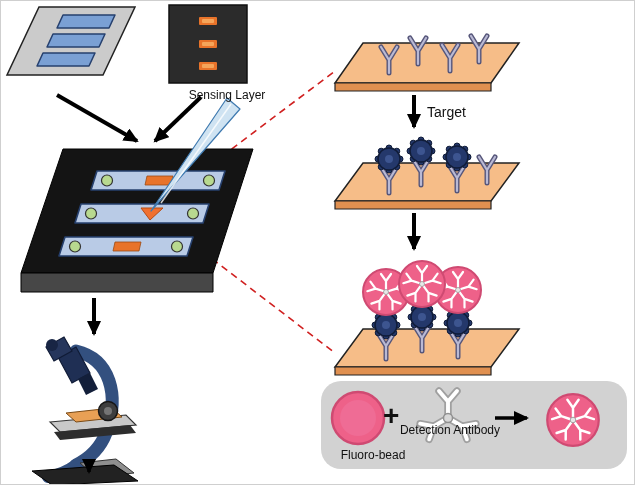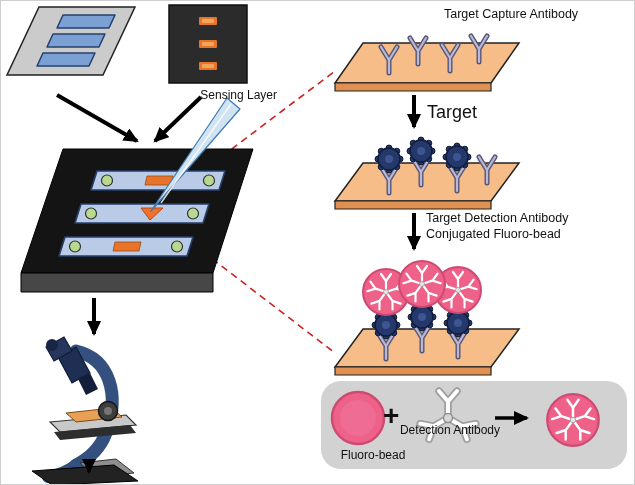--- a/index.html
+++ b/index.html
@@ -188,30 +188,25 @@
         <circle cx="357" cy="417" r="26" fill="#ee6189" stroke="#cf4a72" stroke-width="2.5"></circle>
         <circle cx="357" cy="417" r="18" fill="#f0739c" opacity="0.6"></circle>
       </g>
       <use href="#wab" transform="translate(447,417) scale(1.5)"></use>
       <line x1="494" y1="417" x2="526" y2="417" stroke="#000" stroke-width="3.5" marker-end="url(#arrow)"></line>
       <use href="#bead" transform="translate(572,419) scale(1.12)"></use>
     </g>
   </svg>
 
 
-  <div class="lbl center" style="left:176px; top:87px; width:100px;text-align:right;">Sensing Layer</div>
-
-  <div class="lbl" style="left:443px; top:6px; font-size:12.5px;">Target Capture Antibody</div>
-
-  <div class="lbl" style="left:426px; top:104px; font-size:18px;">Target</div>
-
-  <div class="lbl two-line" style="left:425px; top:209px; font-size:12.5px; line-height:16px;">
-    <div>Target Detection Antibody</div>
-    <div>Conjugated Fluoro-bead</div>
-  </div>
+  <div class="lbl center" style="left:176px; top:87px; width:100px;">Sensing Layer</div>
+
+
+  <div class="lbl" style="left:426px; top:104px; font-size:14px;">Target</div>
+
 
   <div class="plus" style="left:382px; top:399px;">+</div>
 
   <div class="lbl center" style="left:332px; top:447px; width:80px;">Fluoro-bead</div>
 
   <div class="lbl center" style="left:391px; top:422px; width:116px;">Detection Antibody</div>
 
 </div>
 
 </body></html>

